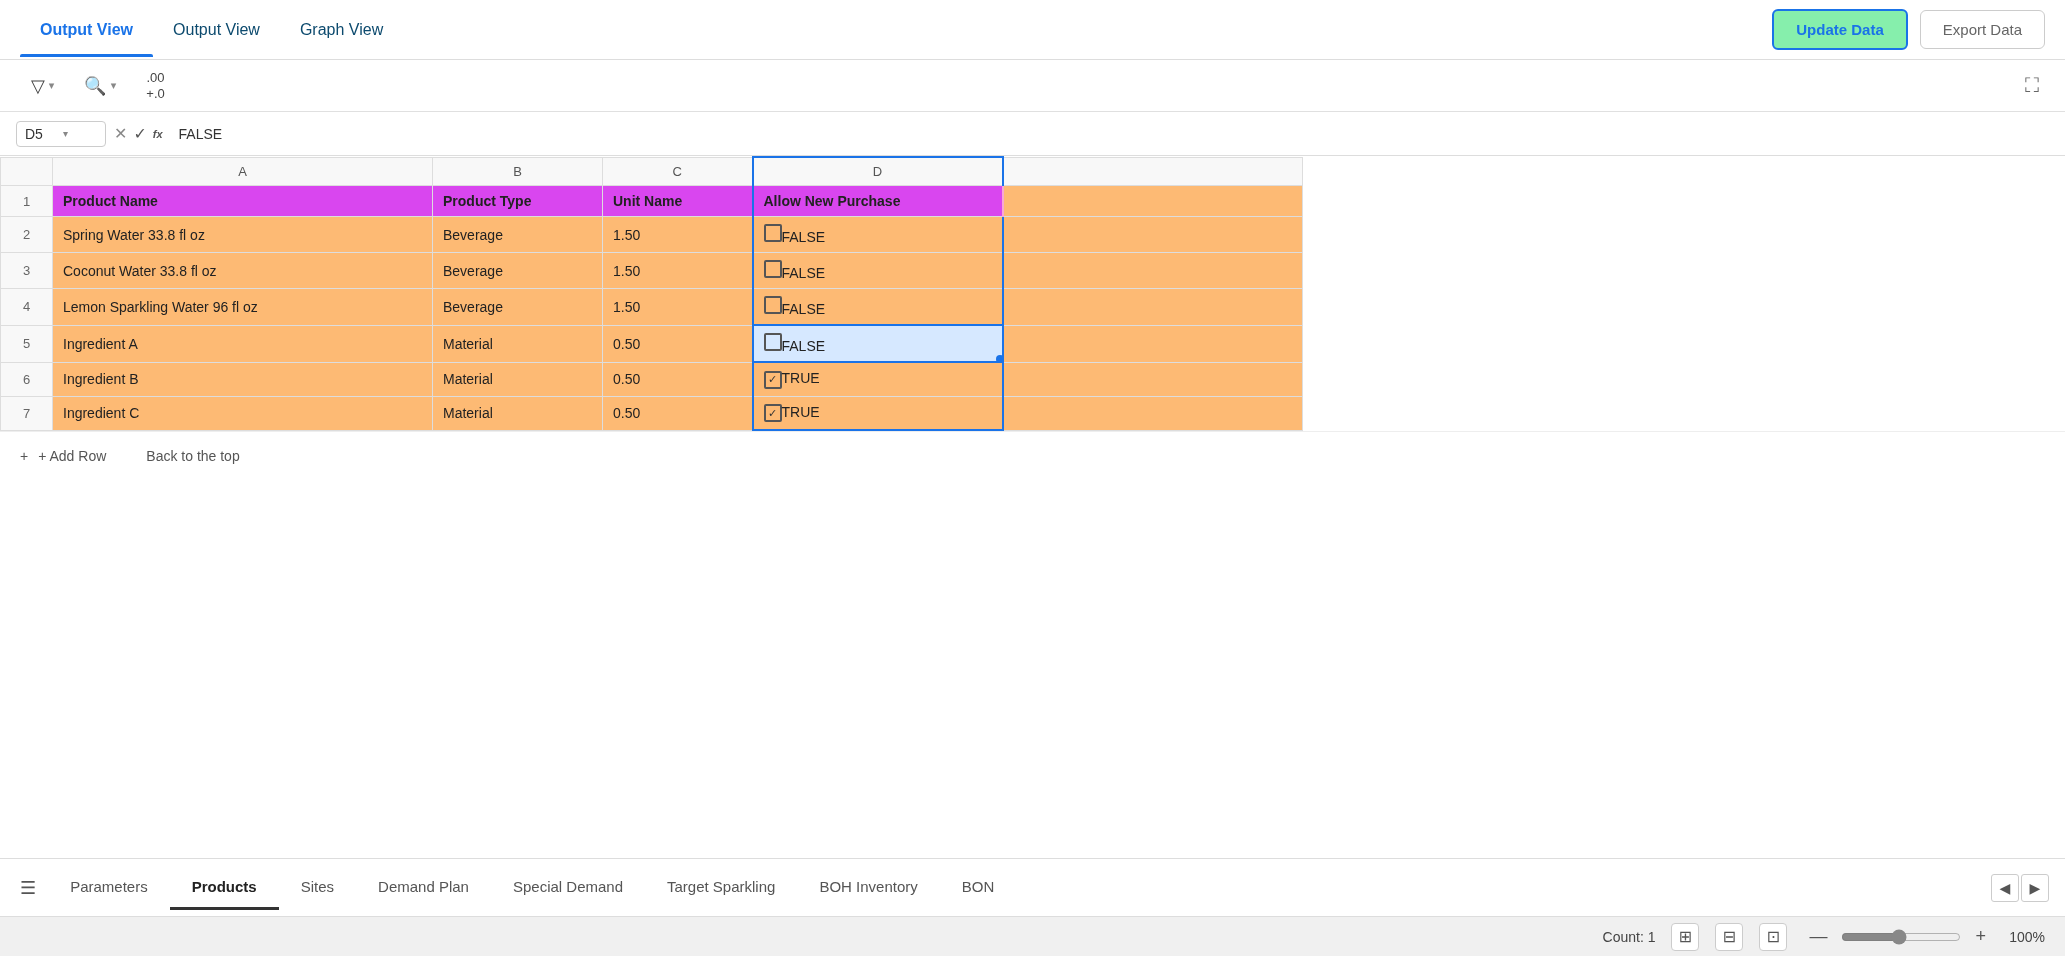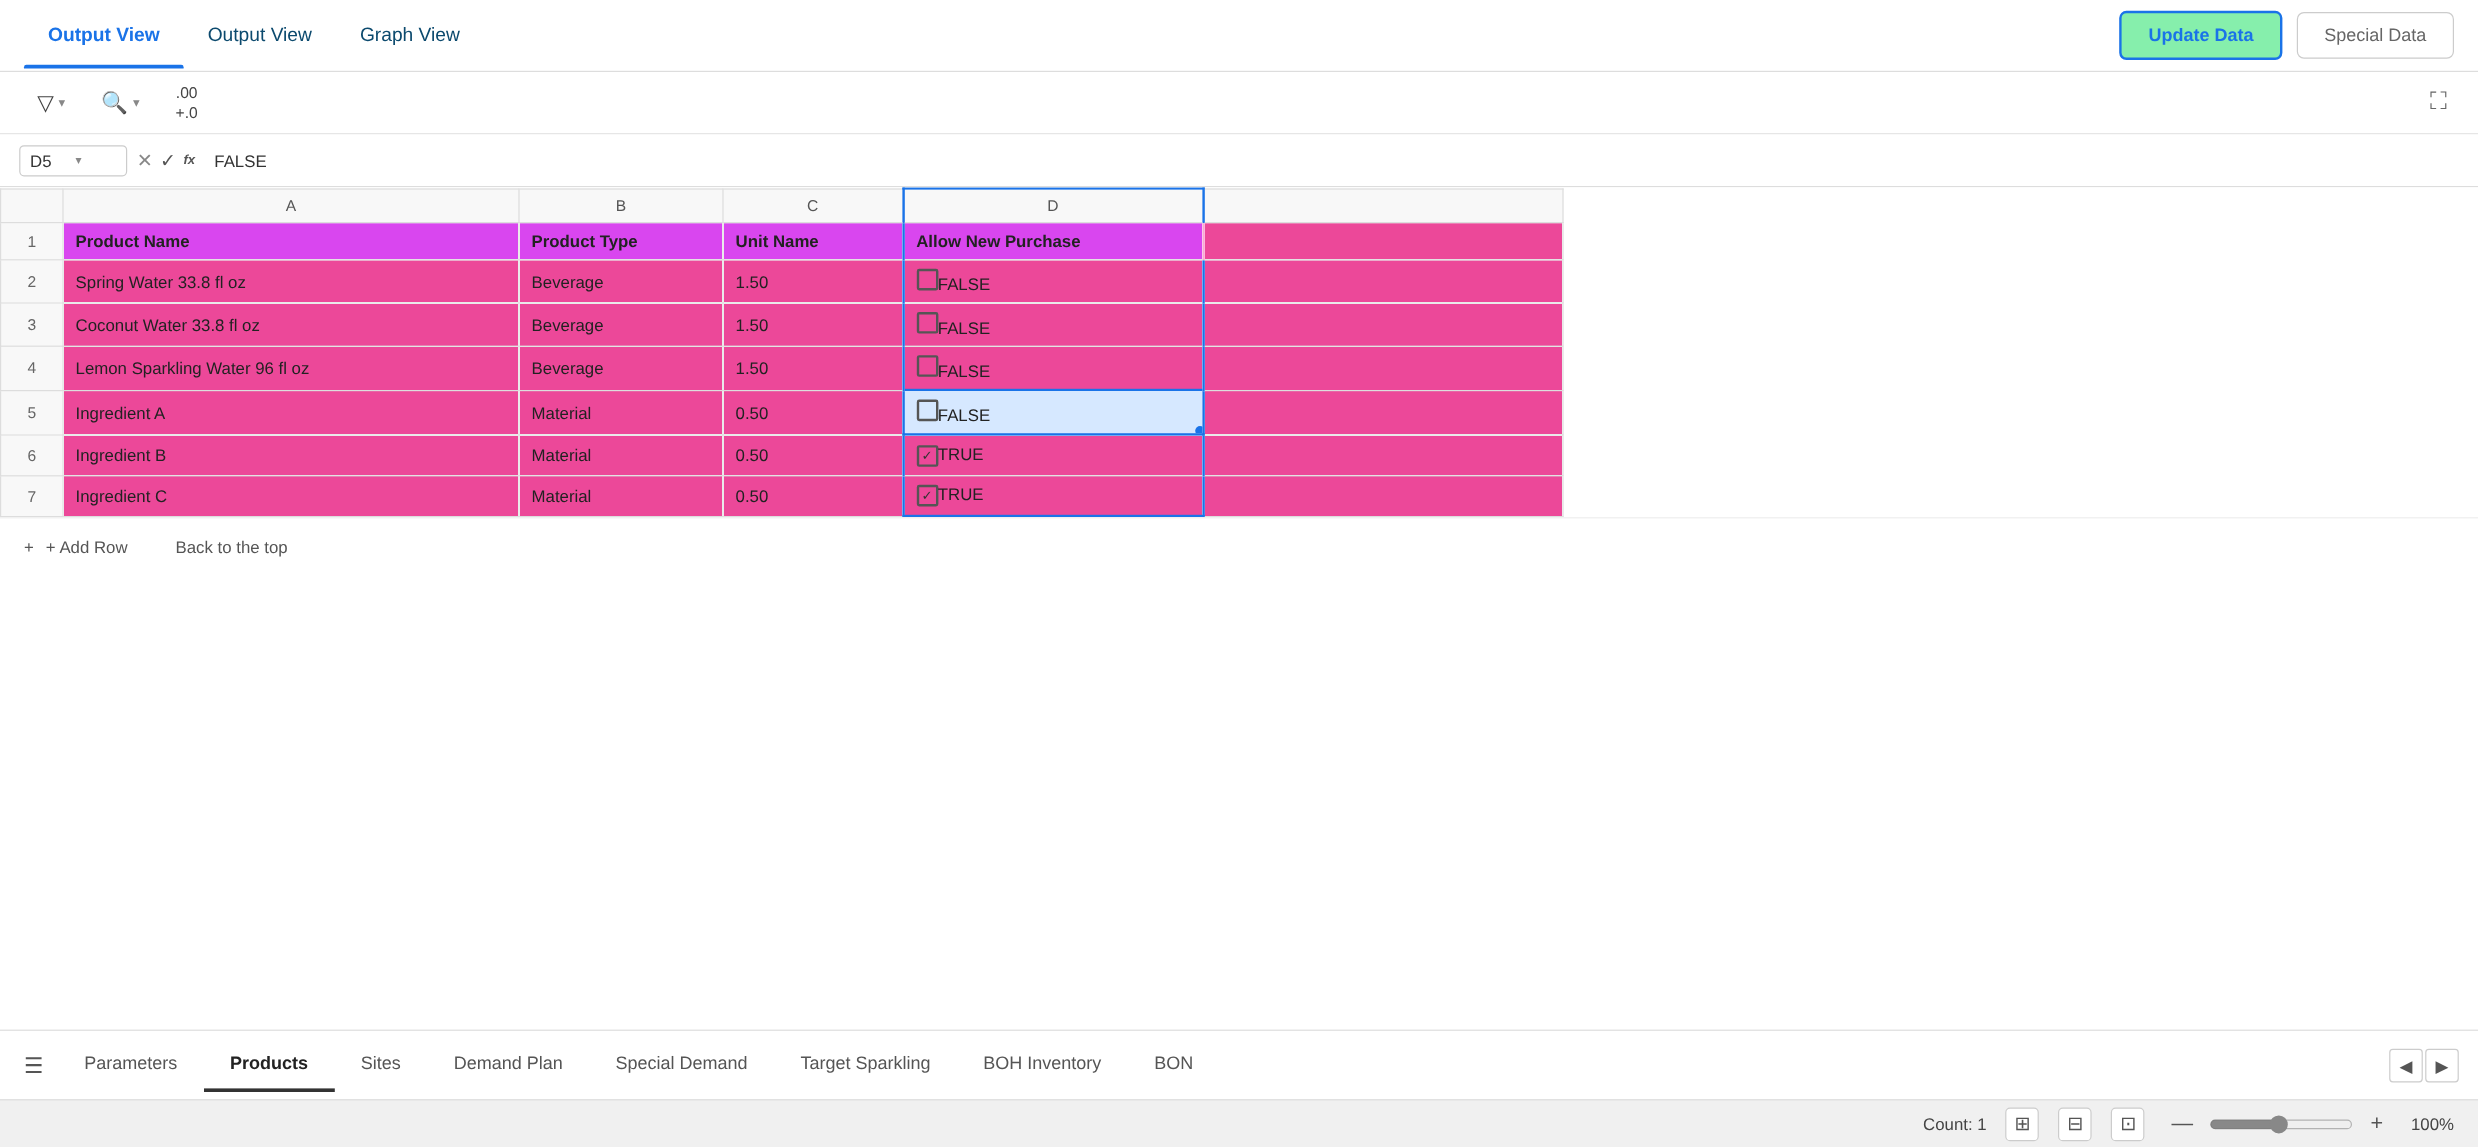--- a/index.html
+++ b/index.html
@@ -182,21 +182,21 @@
     .col-b { width: 170px; }
     .col-c { width: 150px; }
     .col-d { width: 250px; }
     .col-extra { width: 300px; }
 
     td.cell {
       border: 1px solid #ddd;
       padding: 7px 10px;
       font-size: 14px;
       color: #222;
-      background: #ec4899;
+      background: #fdba74;
       white-space: nowrap;
       overflow: hidden;
       text-overflow: ellipsis;
     }
     td.cell.header-cell {
       font-weight: 700;
       background: #d946ef;
     }
     td.cell.selected {
       background: #d6e8ff;
@@ -366,21 +366,21 @@
   </style>
 </head>
 <body>
 
 <div class="tab-bar">
   <div class="tab-item active">Output View</div>
   <div class="tab-item">Output View</div>
   <div class="tab-item">Graph View</div>
   <div class="tab-spacer"></div>
   <button class="header-btn primary">Update Data</button>
-  <button class="header-btn secondary">Special Data</button>
+  <button class="header-btn secondary">Export Data</button>
 </div>
 
 <div class="toolbar">
   <button class="toolbar-btn">
     <span>▽</span>
     <span class="toolbar-chevron">▾</span>
   </button>
   <button class="toolbar-btn">
     <span>🔍</span>
     <span class="toolbar-chevron">▾</span>

